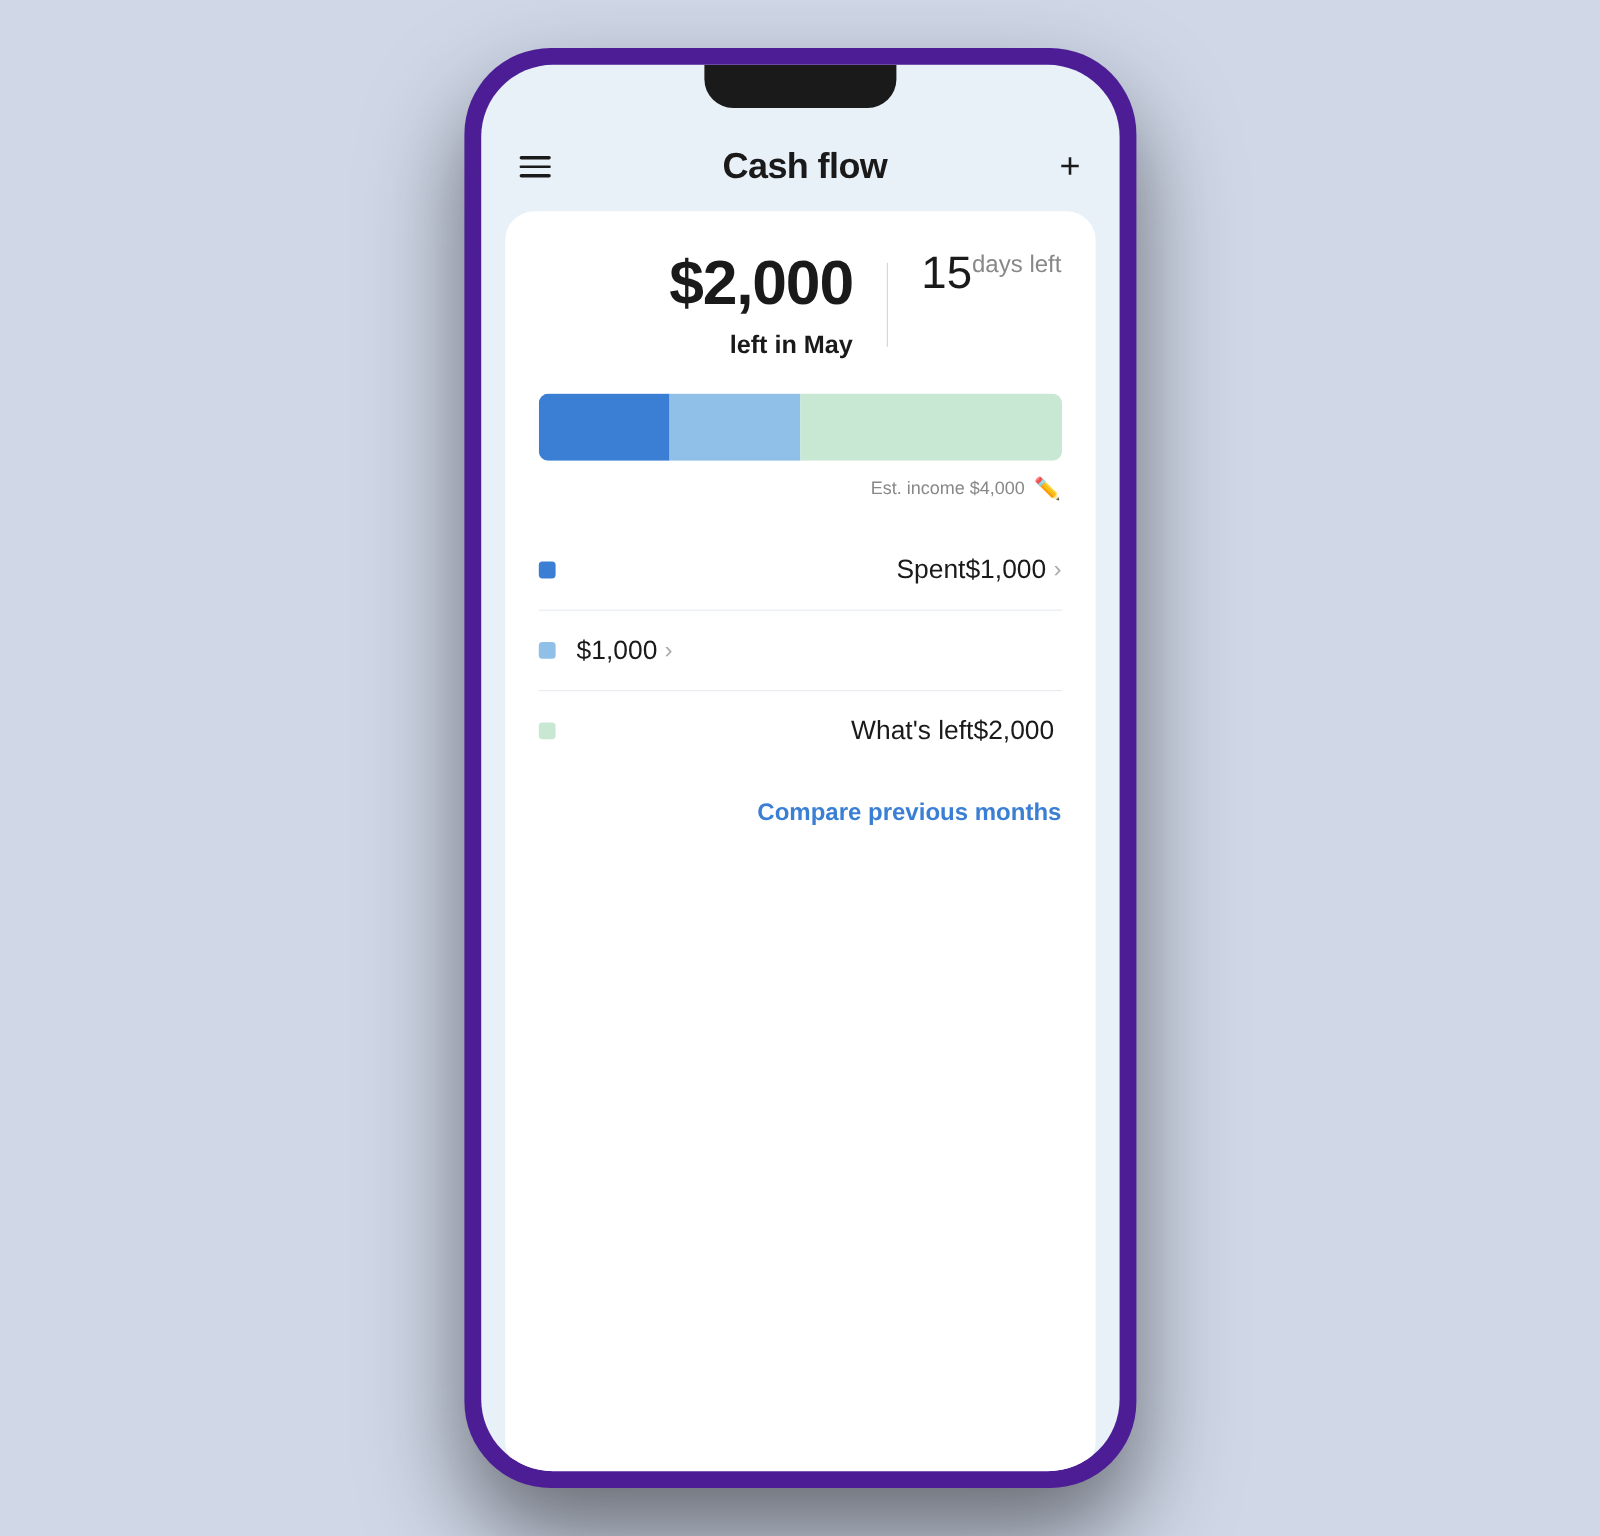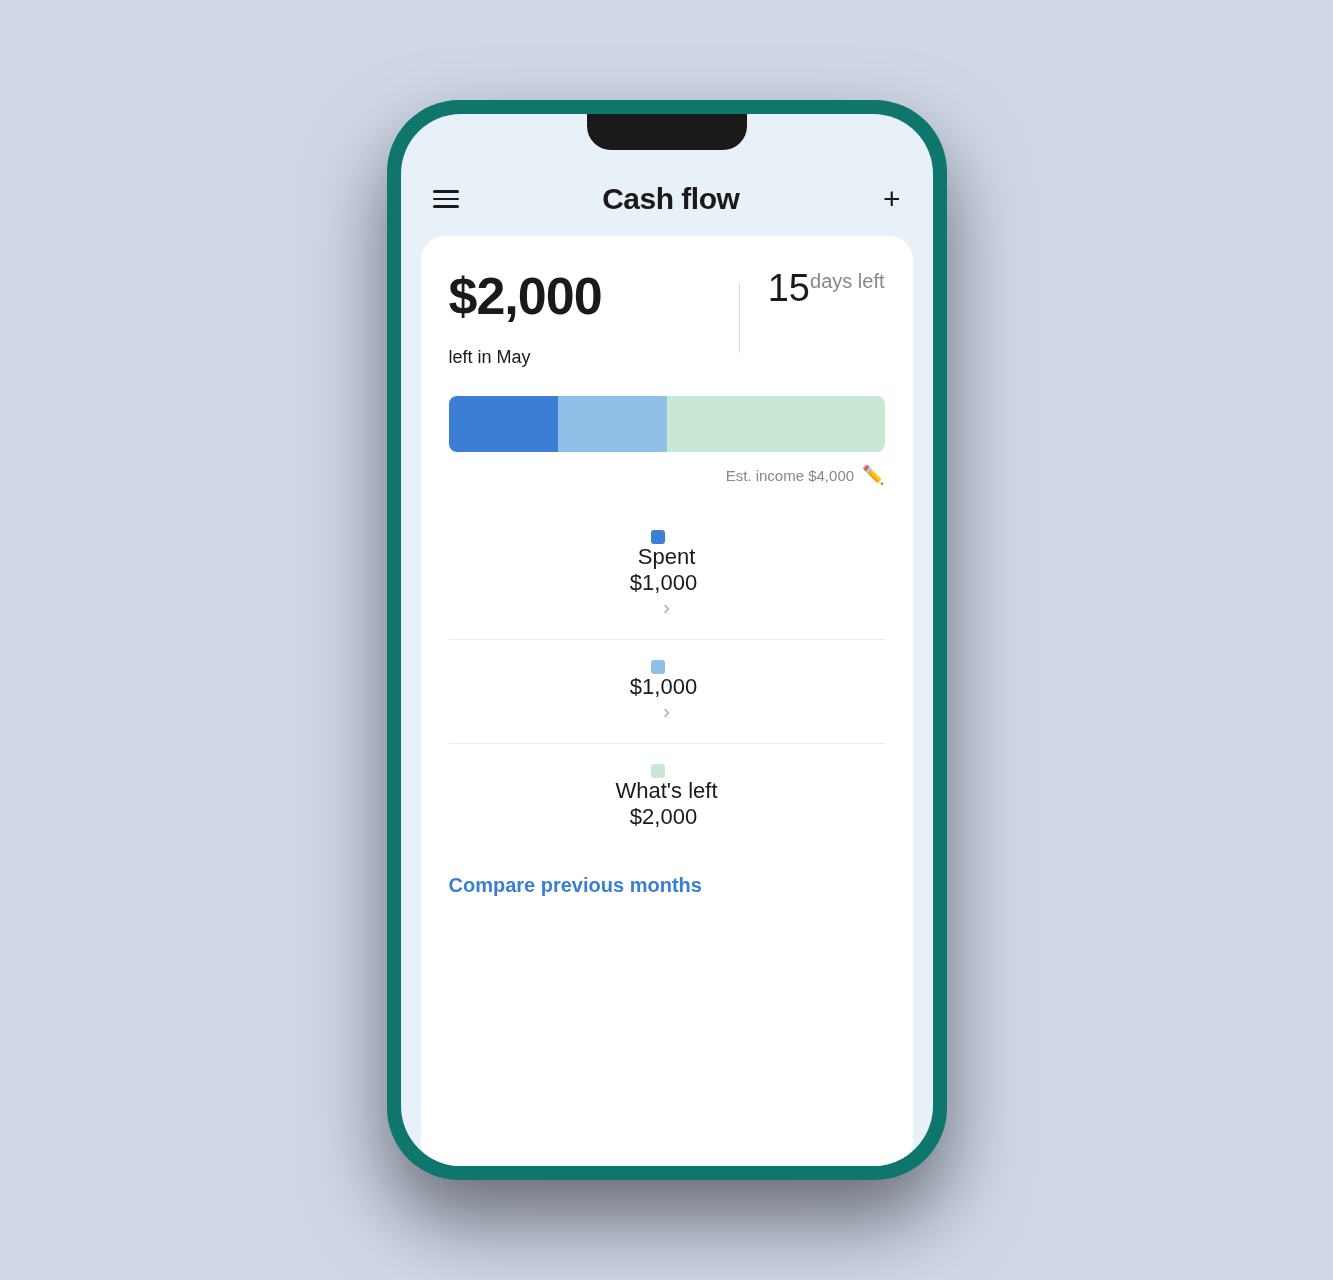--- a/index.html
+++ b/index.html
@@ -8,26 +8,27 @@
       background: #d0d8e8;
       display: flex;
       justify-content: center;
       align-items: center;
       min-height: 100vh;
       font-family: -apple-system, BlinkMacSystemFont, 'Segoe UI', sans-serif;
     }
 
     .phone-outer {
       width: 560px;
-      height: 1080px;
-      background: #0f766e;
+      height: 1200px;
+      background: #4c1d95;
       border-radius: 72px;
       padding: 14px;
       position: relative;
       box-shadow: 0 40px 80px rgba(0,0,0,0.5);
+      text-align: right;
     }
 
     .phone-inner {
       width: 100%;
       height: 100%;
       background: #e8f0f8;
       border-radius: 60px;
       overflow: hidden;
       display: flex;
       flex-direction: column;
@@ -110,24 +111,24 @@
 
     .big-amount {
       font-size: 52px;
       font-weight: 800;
       color: #1a1a1a;
       letter-spacing: -1px;
       line-height: 1.1;
     }
 
     .summary-label {
-      font-size: 18px;
-      font-weight: 400;
-      color: #1a1a1a;
-      margin-top: 22px;
+      font-size: 21px;
+      font-weight: 700;
+      color: #1a1a1a;
+      margin-top: 11px;
     }
 
     .divider-vert {
       width: 1px;
       height: 70px;
       background: #d0d8e0;
       margin: 0 28px;
       align-self: center;
     }
 
@@ -197,21 +198,20 @@
       display: flex;
       flex-direction: column;
     }
 
     .list-item {
       display: flex;
       align-items: center;
       padding: 20px 0;
       border-bottom: 1px solid #e8ecf0;
       cursor: pointer;
-      flex-direction: column;
     }
 
     .list-item:last-of-type {
       border-bottom: none;
     }
 
     .list-item-whats-left {
       border-bottom: none;
     }
 

